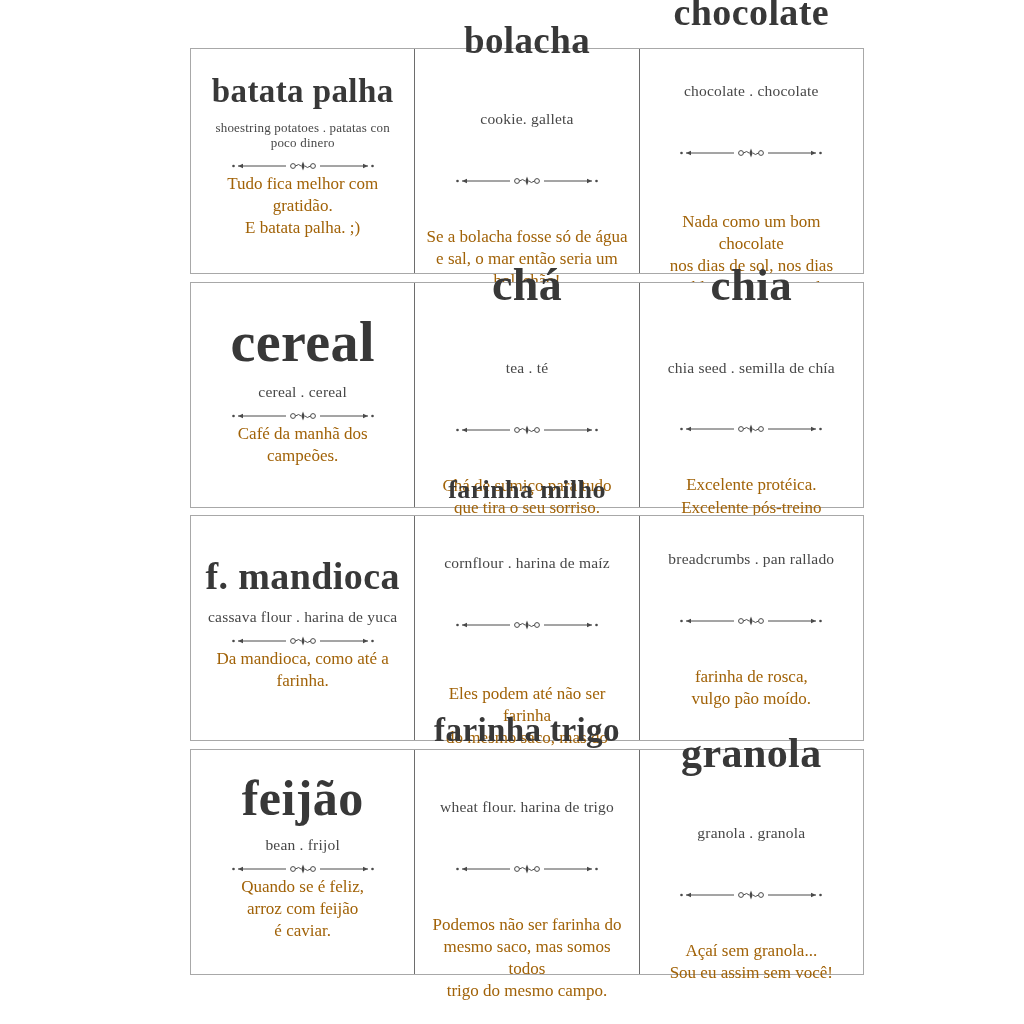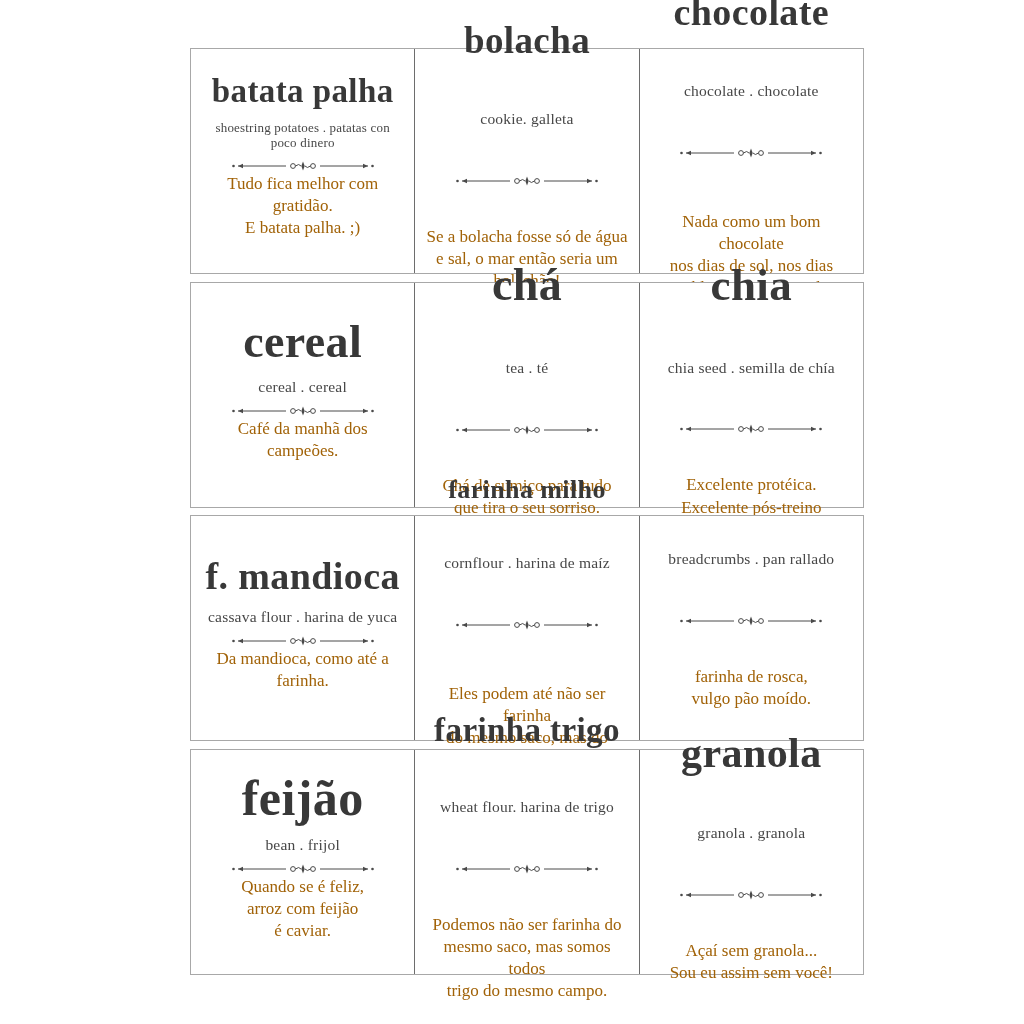--- a/index.html
+++ b/index.html
@@ -30,21 +30,21 @@
   }
   .divider{margin-top:9px;line-height:0;}
   .quote{
     margin:1px 0 0 0;font-size:17px;line-height:1.3;color:#a16207;
     white-space:pre-line;
   }
   
   .c0  .title{font-size:33px}
   .c1  .title{font-size:37px}
   .c2  .title{font-size:38px}
-  .c3  .title{font-size:46px}
+  .c3  .title{font-size:56px}
   .c4  .title{font-size:46px}
   .c5  .title{font-size:45px}
   .c6  .title{font-size:38px}
   .c7  .title{font-size:26px}
   .c8  .title{font-size:35px}
   .c9  .title{font-size:50px}
   .c10 .title{font-size:33px}
   .c11 .title{font-size:42px}
   .c0 .subtitle{font-size:13px}
   .c2 .quote, .c7 .quote{margin-top:14px}

